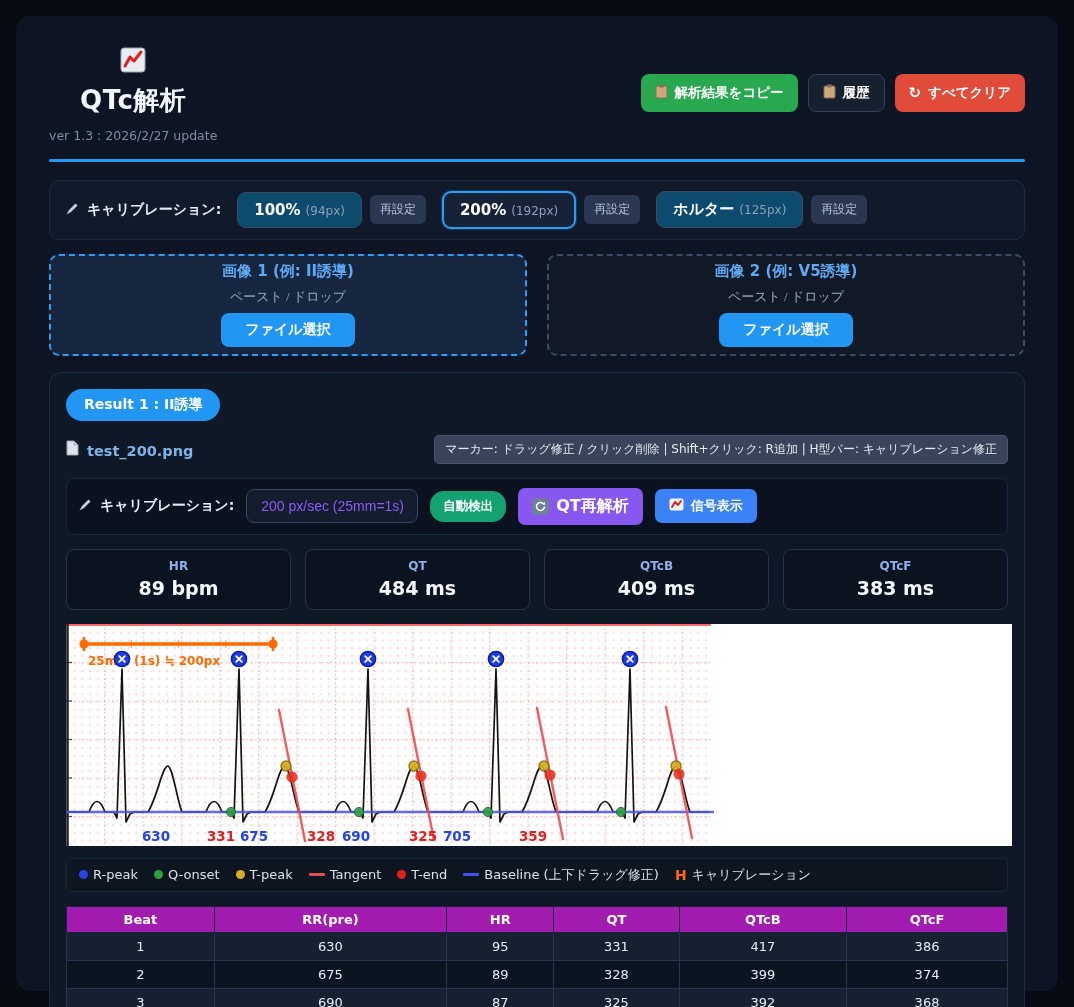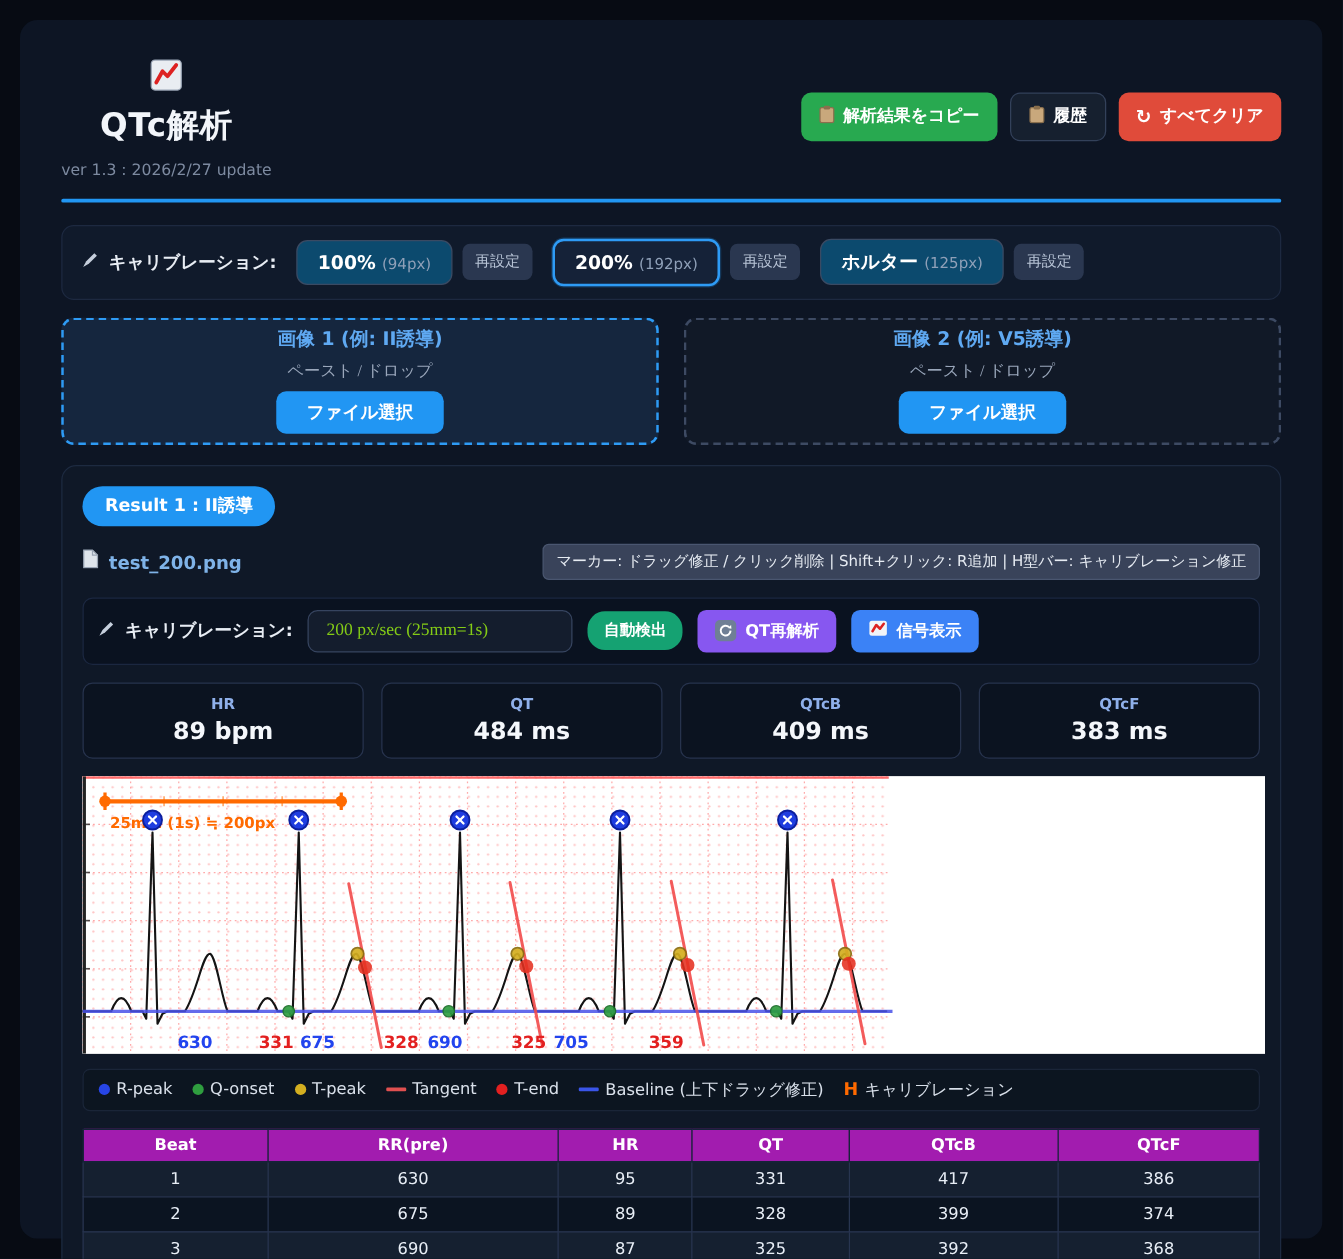--- a/index.html
+++ b/index.html
@@ -75,29 +75,29 @@
   .hintbar {
     background:#39435a; border:1px solid #4a5670; border-radius:5px; padding:5px 10px;
     color:#e6ebf2; font-size:12px;
   }
   .calrow {
     margin-top:14px; background:#0a1220; border:1px solid #1b2740; border-radius:8px;
     padding:9px 12px; display:flex; align-items:center; gap:12px;
   }
   .cal-input {
     background:#141d2d; border:1.5px solid #36445f; border-radius:8px; padding:8px 14px;
-    color:#84cc16; font-size:14px; width:212px; font-family:Liberation Serif, serif;
+    color:#8b5cf6; font-size:14px; width:172px; font-family:Liberation Sans, sans-serif;
   }
   .pill-teal {
     background:#15a272; border:none; border-radius:14px; padding:7px 13px;
     color:#fff; font-size:12.5px; font-weight:bold; cursor:pointer; font-family:inherit;
   }
   .btn-purple {
     background:#8757f0; border:none; border-radius:7px; padding:8px 14px;
-    color:#fff; font-size:13px; font-weight:bold; cursor:pointer; font-family:inherit;
+    color:#fff; font-size:16px; font-weight:bold; cursor:pointer; font-family:inherit;
     display:inline-flex; align-items:center; gap:7px;
   }
   .sync-box { background:#6f7f95; border-radius:4px; width:17px; height:17px;
               display:inline-flex; align-items:center; justify-content:center; }
   .btn-amber {
     background:#3b82f6; border:none; border-radius:7px; padding:8px 14px;
     color:#fff; font-size:13px; font-weight:bold; cursor:pointer; font-family:inherit;
     display:inline-flex; align-items:center; gap:7px;
   }
   

